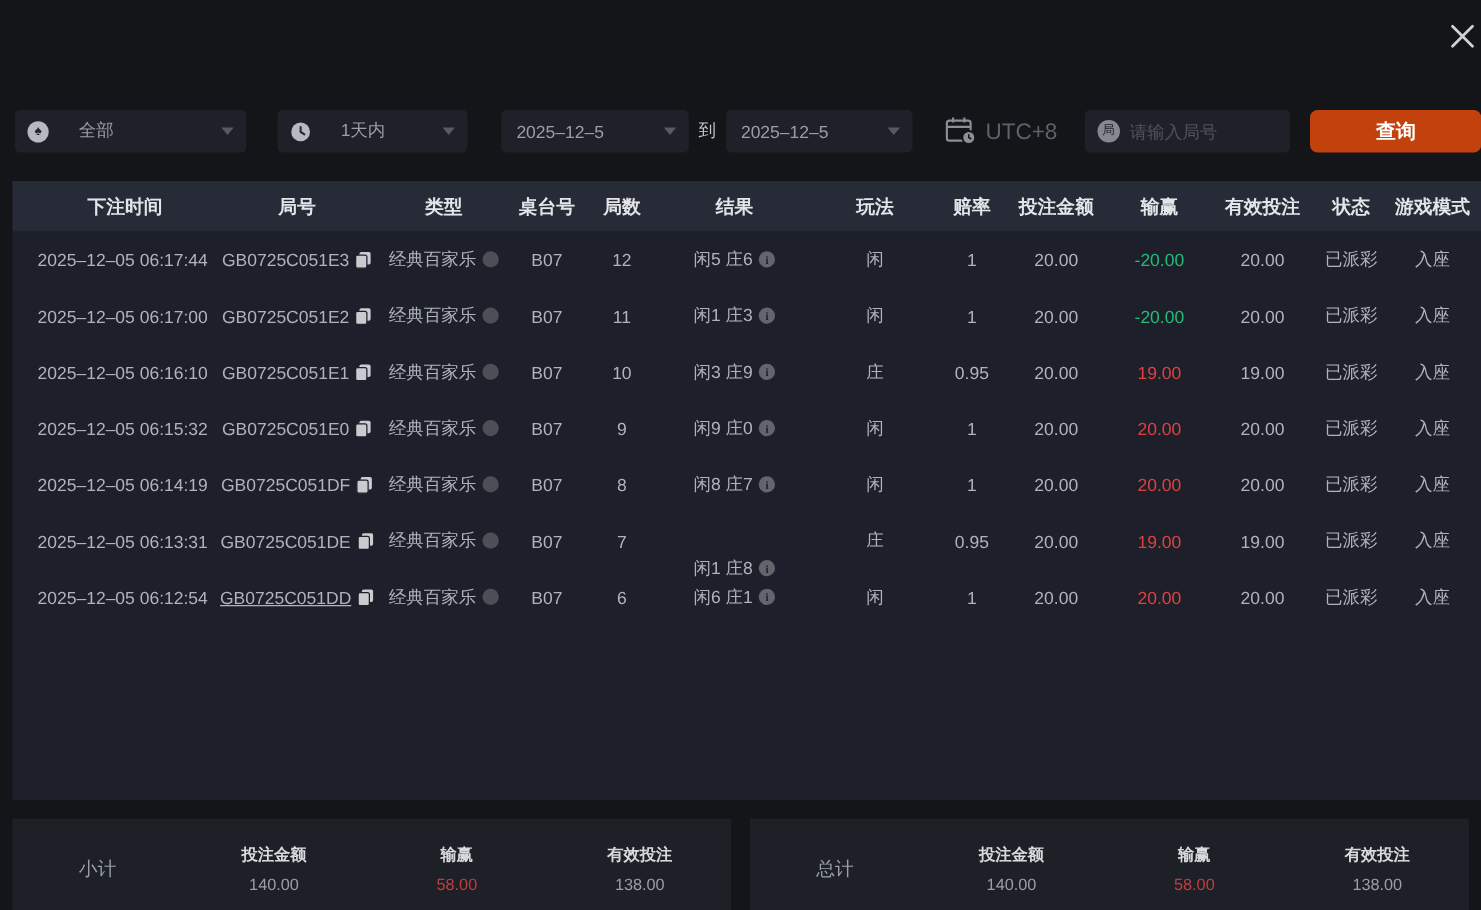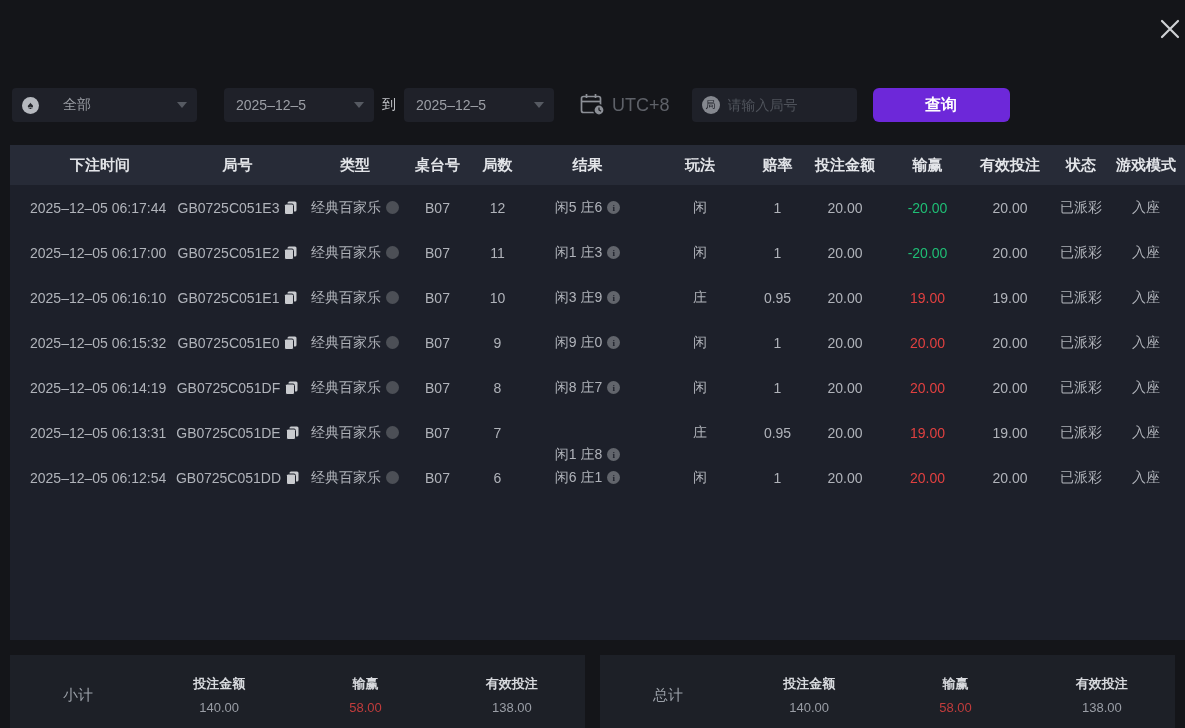--- a/index.html
+++ b/index.html
@@ -34,21 +34,21 @@
     width:17px; height:17px; border-radius:50%; background:#b6b9bf; color:#23252b;
     font-size:11px; line-height:1; flex:none; }
   .to-label { color:#c3c5c9; font-size:14px; margin-left:8px; }
   .utc-label { color:#5e6168; font-size:18px; margin-left:6px; }
   .cal-wrap { margin-left:26px; display:flex; align-items:center; }
   .search-box { margin-left:22px; width:165px; cursor:text; }
   .search-box .icon-circle { width:18px; height:18px; background:#85888f; color:#20222a; font-size:10px; }
   .search-box input { flex:1; margin-left:8px; border:none; outline:none; background:transparent;
     color:#9b9ea5; font-size:14px; width:100%; font-family:inherit; }
   .search-box input::placeholder { color:#4f535b; }
-  .query-btn { margin-left:16px; width:137px; height:34px; background:#6d28d9; color:#fff;
+  .query-btn { margin-left:16px; width:137px; height:34px; background:#c2410c; color:#fff;
     border:none; border-radius:6px; font-size:16px; font-weight:bold; cursor:pointer;
     font-family:inherit; }
 
   
   .table { position:absolute; top:145px; left:10px; width:1175px; height:495px; background:#1d202a; }
   .thead { height:40px; background:#272b37; display:flex; align-items:center; }
   .th { font-size:15px; font-weight:600; color:#e3e5e9; text-align:center; flex:none; }
   .th.first { padding-left:20px; }
   .tr { height:45px; display:flex; align-items:center; }
   .td { font-size:14px; color:#b0b3ba; display:flex; align-items:center; justify-content:center;
@@ -85,20 +85,30 @@
   </div>
 
   <div class="filters">
 
     <div class="select" style="margin-left:12px;width:185px;">
       <span class="icon-circle">♠</span>
       <span class="txt">全部</span>
       <span class="chev"></span>
     </div>
 
+    <div class="select" style="margin-left:25px;width:153px;">
+      <span class="icon-circle" style="background:transparent;">
+        <svg width="17" height="17" viewBox="0 0 17 17">
+          <circle cx="8.5" cy="8.5" r="7.5" fill="#b6b9bf"></circle>
+          <path d="M8.5 4.5v4l3 2" stroke="#23252b" stroke-width="1.6" fill="none" stroke-linecap="round"></path>
+        </svg>
+      </span>
+      <span class="txt">1天内</span>
+      <span class="chev"></span>
+    </div>
 
     <div class="select" style="margin-left:27px;width:150px;">
       <span class="txt" style="margin-left:2px;">2025–12–5</span>
       <span class="chev"></span>
     </div>
 
     <span class="to-label">到</span>
 
     <div class="select" style="margin-left:8px;width:150px;">
       <span class="txt" style="margin-left:2px;">2025–12–5</span>
@@ -323,21 +333,21 @@
           <div class="td" style="width: 80px;">20.00</div>
           <div class="td" style="width: 85px;">
             <span class="red">19.00</span>
           </div>
           <div class="td" style="width: 80px;">19.00</div>
           <div class="td" style="width: 62px;">已派彩</div>
           <div class="td" style="width: 68px;">入座</div>
         </div>
         <div class="tr">
           <div class="td left" style="width: 160px;">2025–12–05 06:12:54</div>
-          <div class="td" style="width: 135px;">
+          <div class="td" style="width: 135px; text-decoration: underline;">
             <span>GB0725C051DD</span>
             <span class="copy-ic">
               <svg width="13" height="14" viewBox="0 0 13 14">
                 <rect x="3.5" y="0.5" width="9" height="10" rx="1.5" fill="#c9cbcf"></rect>
                 <rect x="0.5" y="3" width="9" height="10.5" rx="1.5" fill="#c9cbcf" stroke="#1d202a" stroke-width="1"></rect>
               </svg>
             </span>
           </div>
           <div class="td" style="width: 100px;">
             <span>经典百家乐</span>

